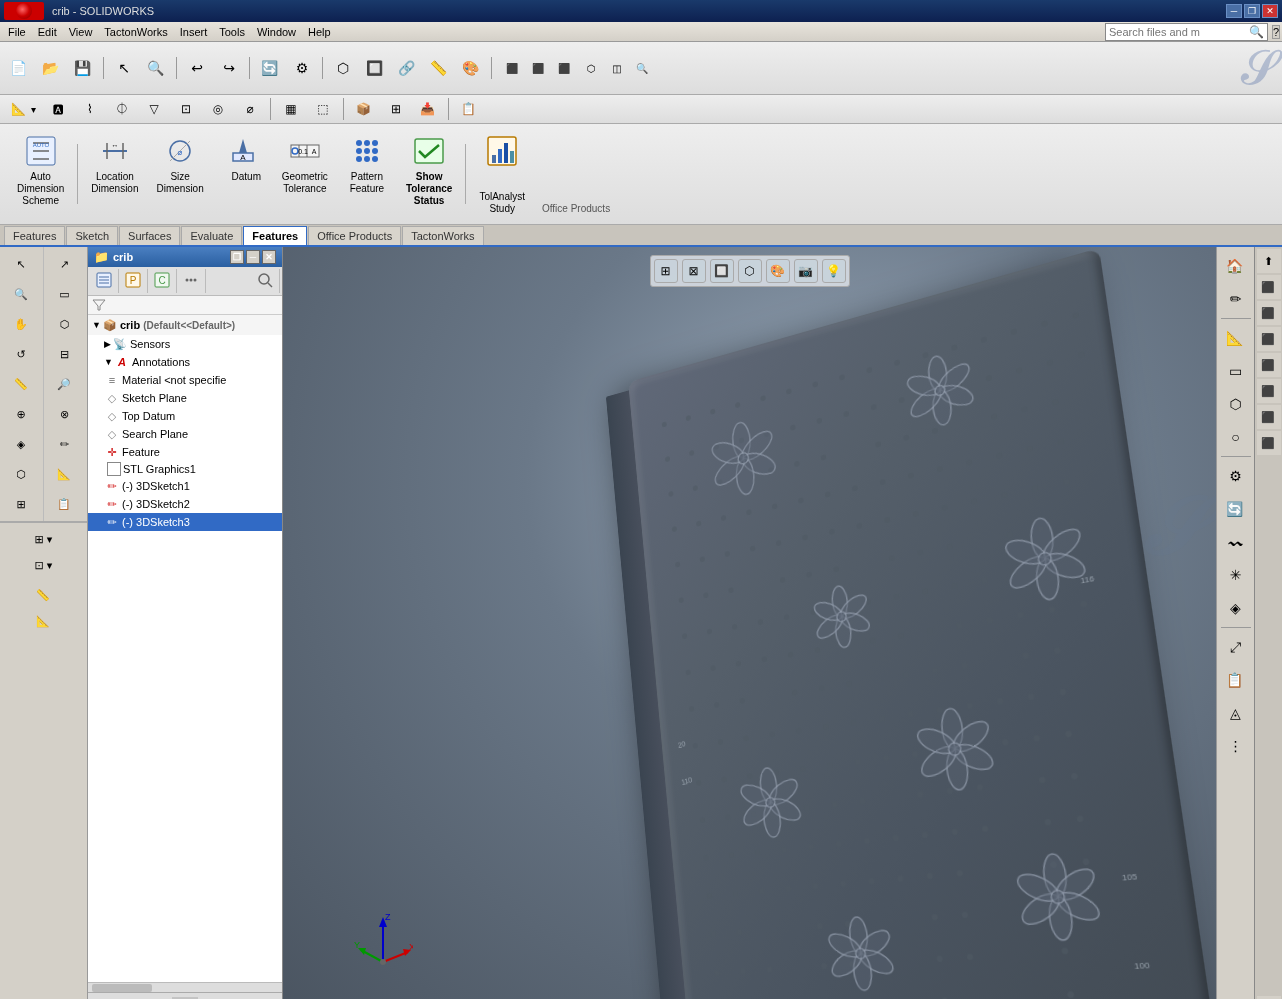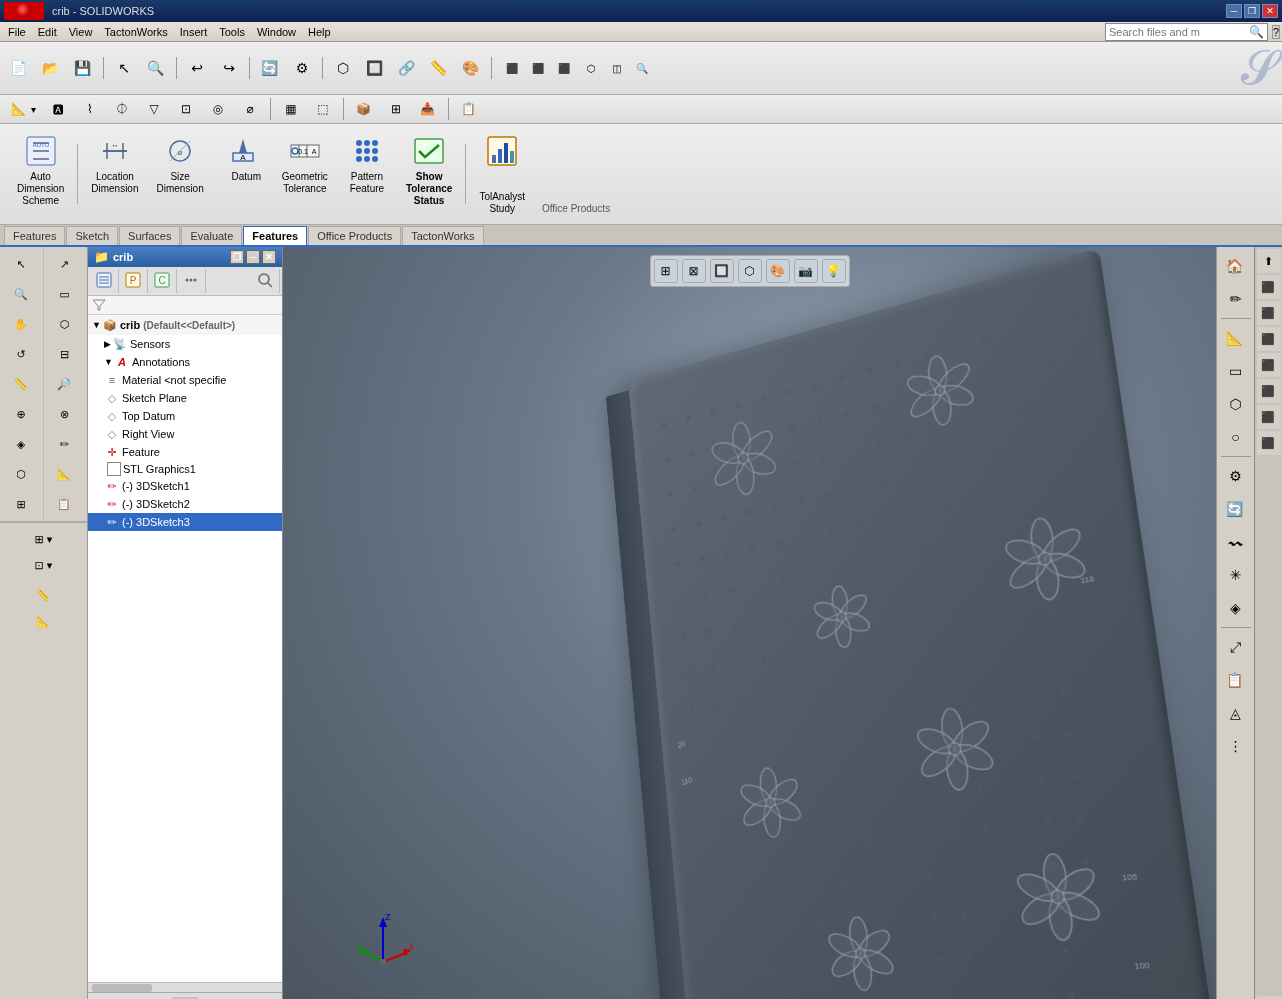--- a/index.html
+++ b/index.html
@@ -514,21 +514,21 @@
         <span class="label">Sketch Plane</span>
       </div>
 
       <div class="tree-item" style="padding-left:16px;">
         <span class="icon" style="color:#888;">◇</span>
         <span class="label">Top Datum</span>
       </div>
 
       <div class="tree-item" style="padding-left:16px;">
         <span class="icon" style="color:#888;">◇</span>
-        <span class="label">Right View</span>
+        <span class="label">Search Plane</span>
       </div>
 
       <div class="tree-item" style="padding-left:16px;">
         <span class="icon" style="color:#cc0000;">✛</span>
         <span class="label">Feature</span>
       </div>
 
       <div class="tree-item" style="padding-left:19px;">
         <span class="icon" style="border:1px solid #888; width:14px; height:14px; display:inline-block;"></span>
         <span class="label">STL Graphics1</span>

